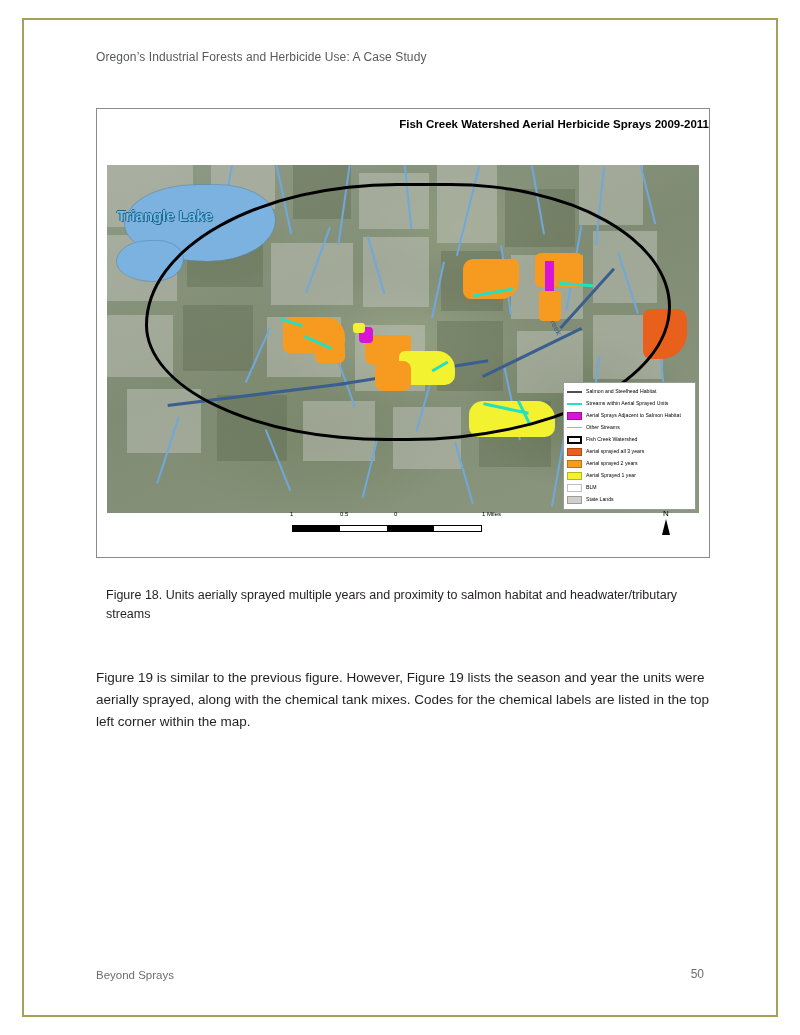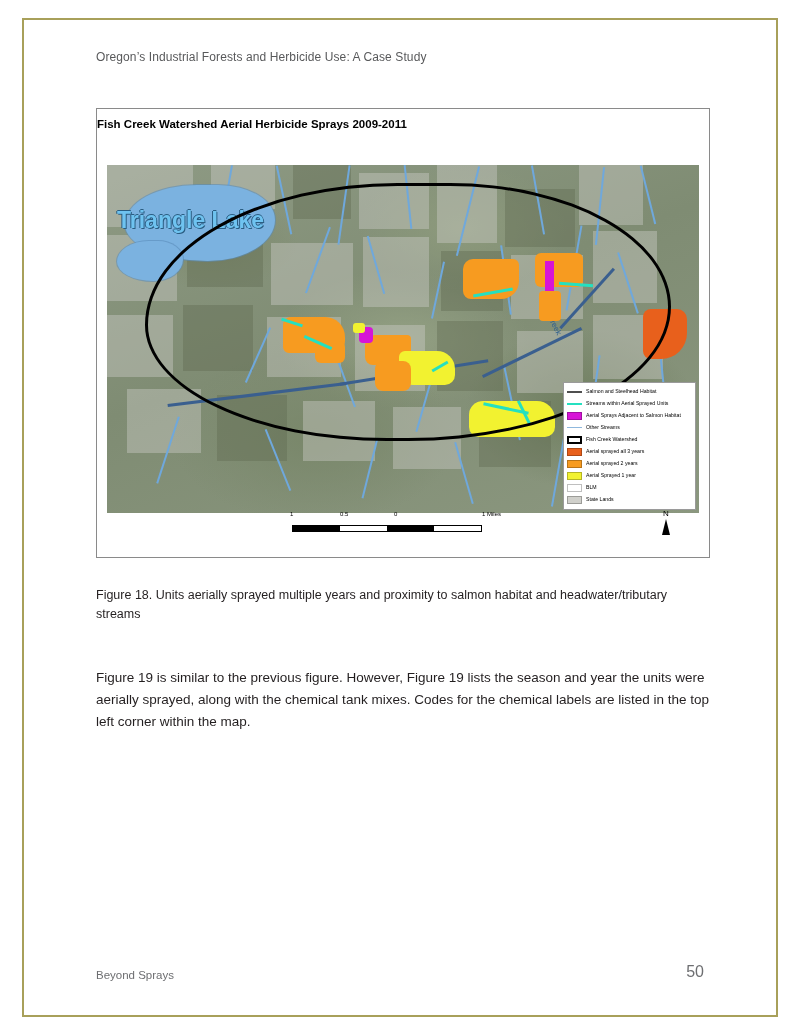--- a/index.html
+++ b/index.html
@@ -41,21 +41,21 @@
     height: 450px;
     border: 1px solid #8a8a8a;
     background: #ffffff;
     box-sizing: border-box;
   }
   .fig-title {
     position: absolute;
     left: 0;
     top: 7px;
     width: 100%;
-    text-align: left;
+    text-align: right;
     font-size: 11.5px;
     font-weight: bold;
     color: #000;
     line-height: 16px;
   }
   .fig-title .l2 { display: block; }
   .map-body {
     position: absolute;
     left: 10px;
     top: 56px;
@@ -88,21 +88,21 @@
     background: #6fa8dc;
   }
   .lake {
     position: absolute;
     background: #7bb2e0;
     border-radius: 48% 38% 45% 55% / 52% 46% 54% 48%;
     box-shadow: 0 0 0 1px rgba(90,140,185,0.6);
   }
   .lake-label {
     position: absolute;
-    font-size: 23px;
+    font-size: 15px;
     font-weight: bold;
     color: #6fc3f0;
     text-shadow: 1px 1px 0 #2a5d82, -1px 0 0 #2a5d82, 0 -1px 0 #2a5d82;
     font-family: "Liberation Sans", sans-serif;
     white-space: nowrap;
   }
   .river-label {
     position: absolute;
     font-size: 8px;
     color: #2f5f8f;
@@ -204,21 +204,21 @@
     margin: 1px auto 0 auto;
     width: 0;
     height: 0;
     border-left: 4px solid transparent;
     border-right: 4px solid transparent;
     border-bottom: 16px solid #000;
   }
   
   .caption {
     position: absolute;
-    left: 72px;
+    left: 82px;
     top: 566px;
     width: 600px;
     font-size: 12.5px;
     color: #231f20;
     line-height: 19px;
   }
   .body-para {
     position: absolute;
     left: 72px;
     top: 647px;
@@ -231,21 +231,21 @@
     position: absolute;
     left: 72px;
     bottom: 34px;
     font-size: 11.5px;
     color: #6d6e71;
   }
   .footer-right {
     position: absolute;
     right: 72px;
     bottom: 34px;
-    font-size: 16px;
+    font-size: 12px;
     color: #6d6e71;
   }
 </style>
 </head>
 <body>
 
 <div class="page">
 
   <div class="running-head">Oregon’s Industrial Forests and Herbicide Use: A Case Study</div>
 

